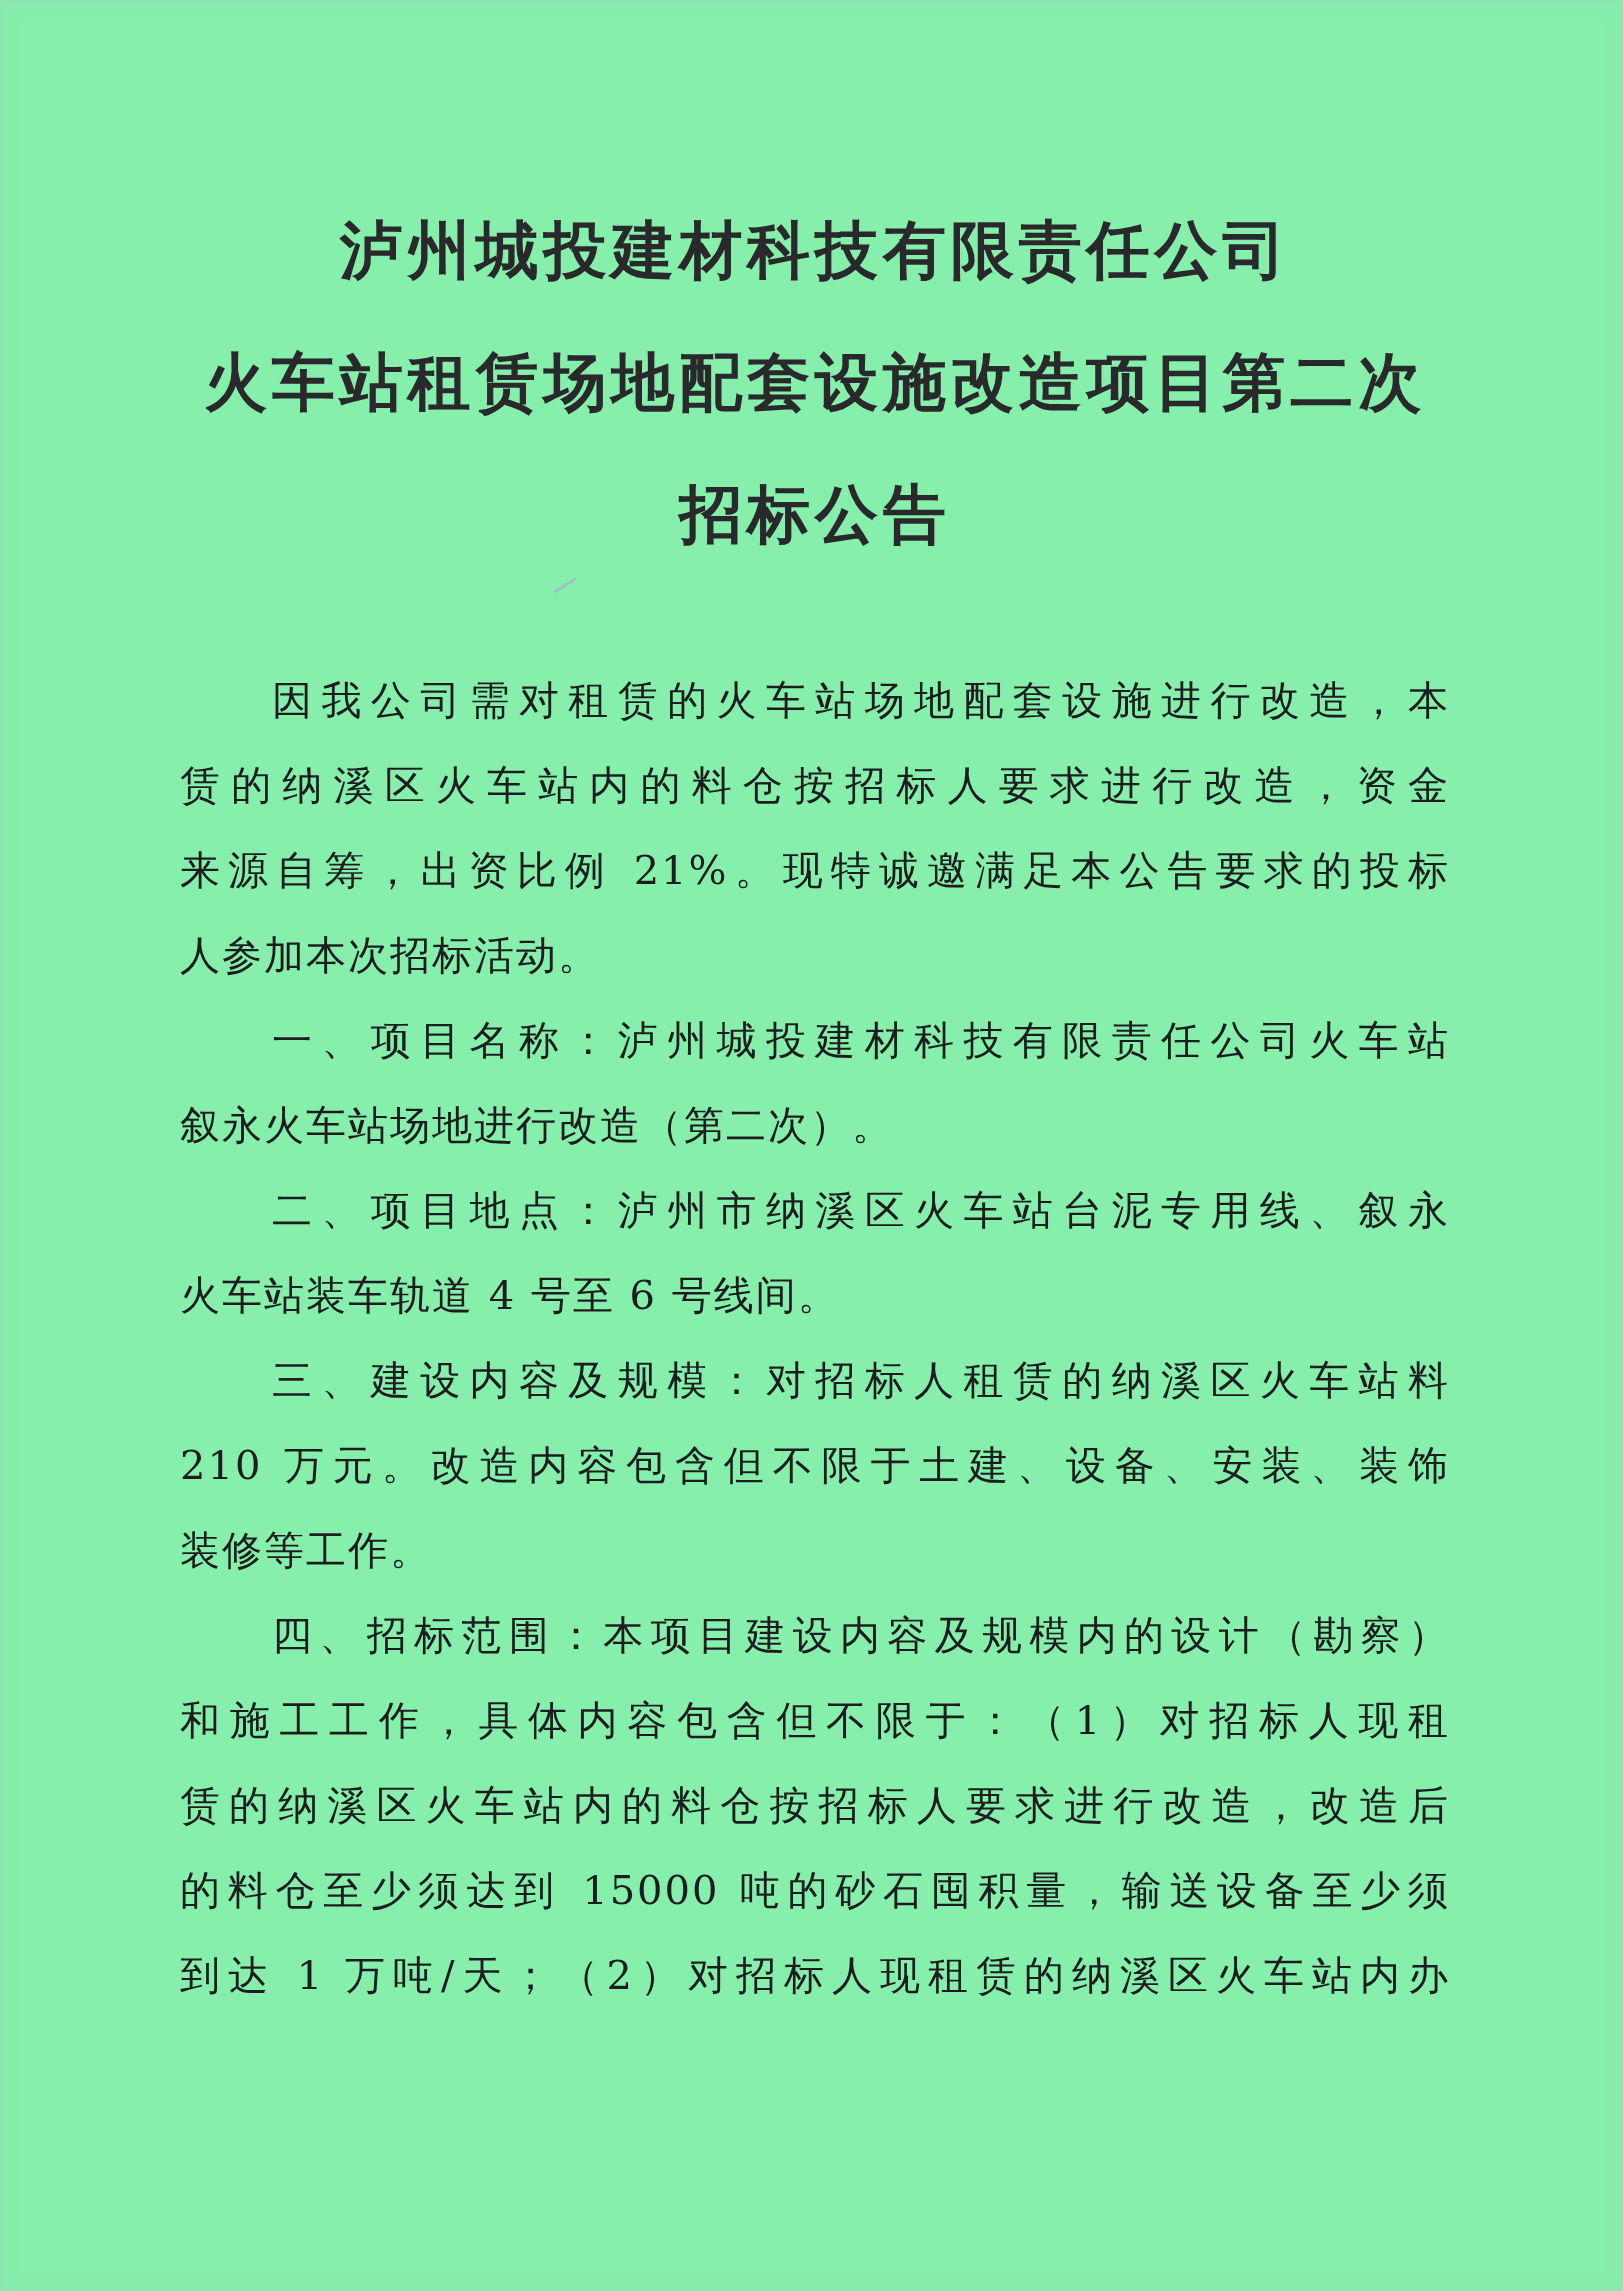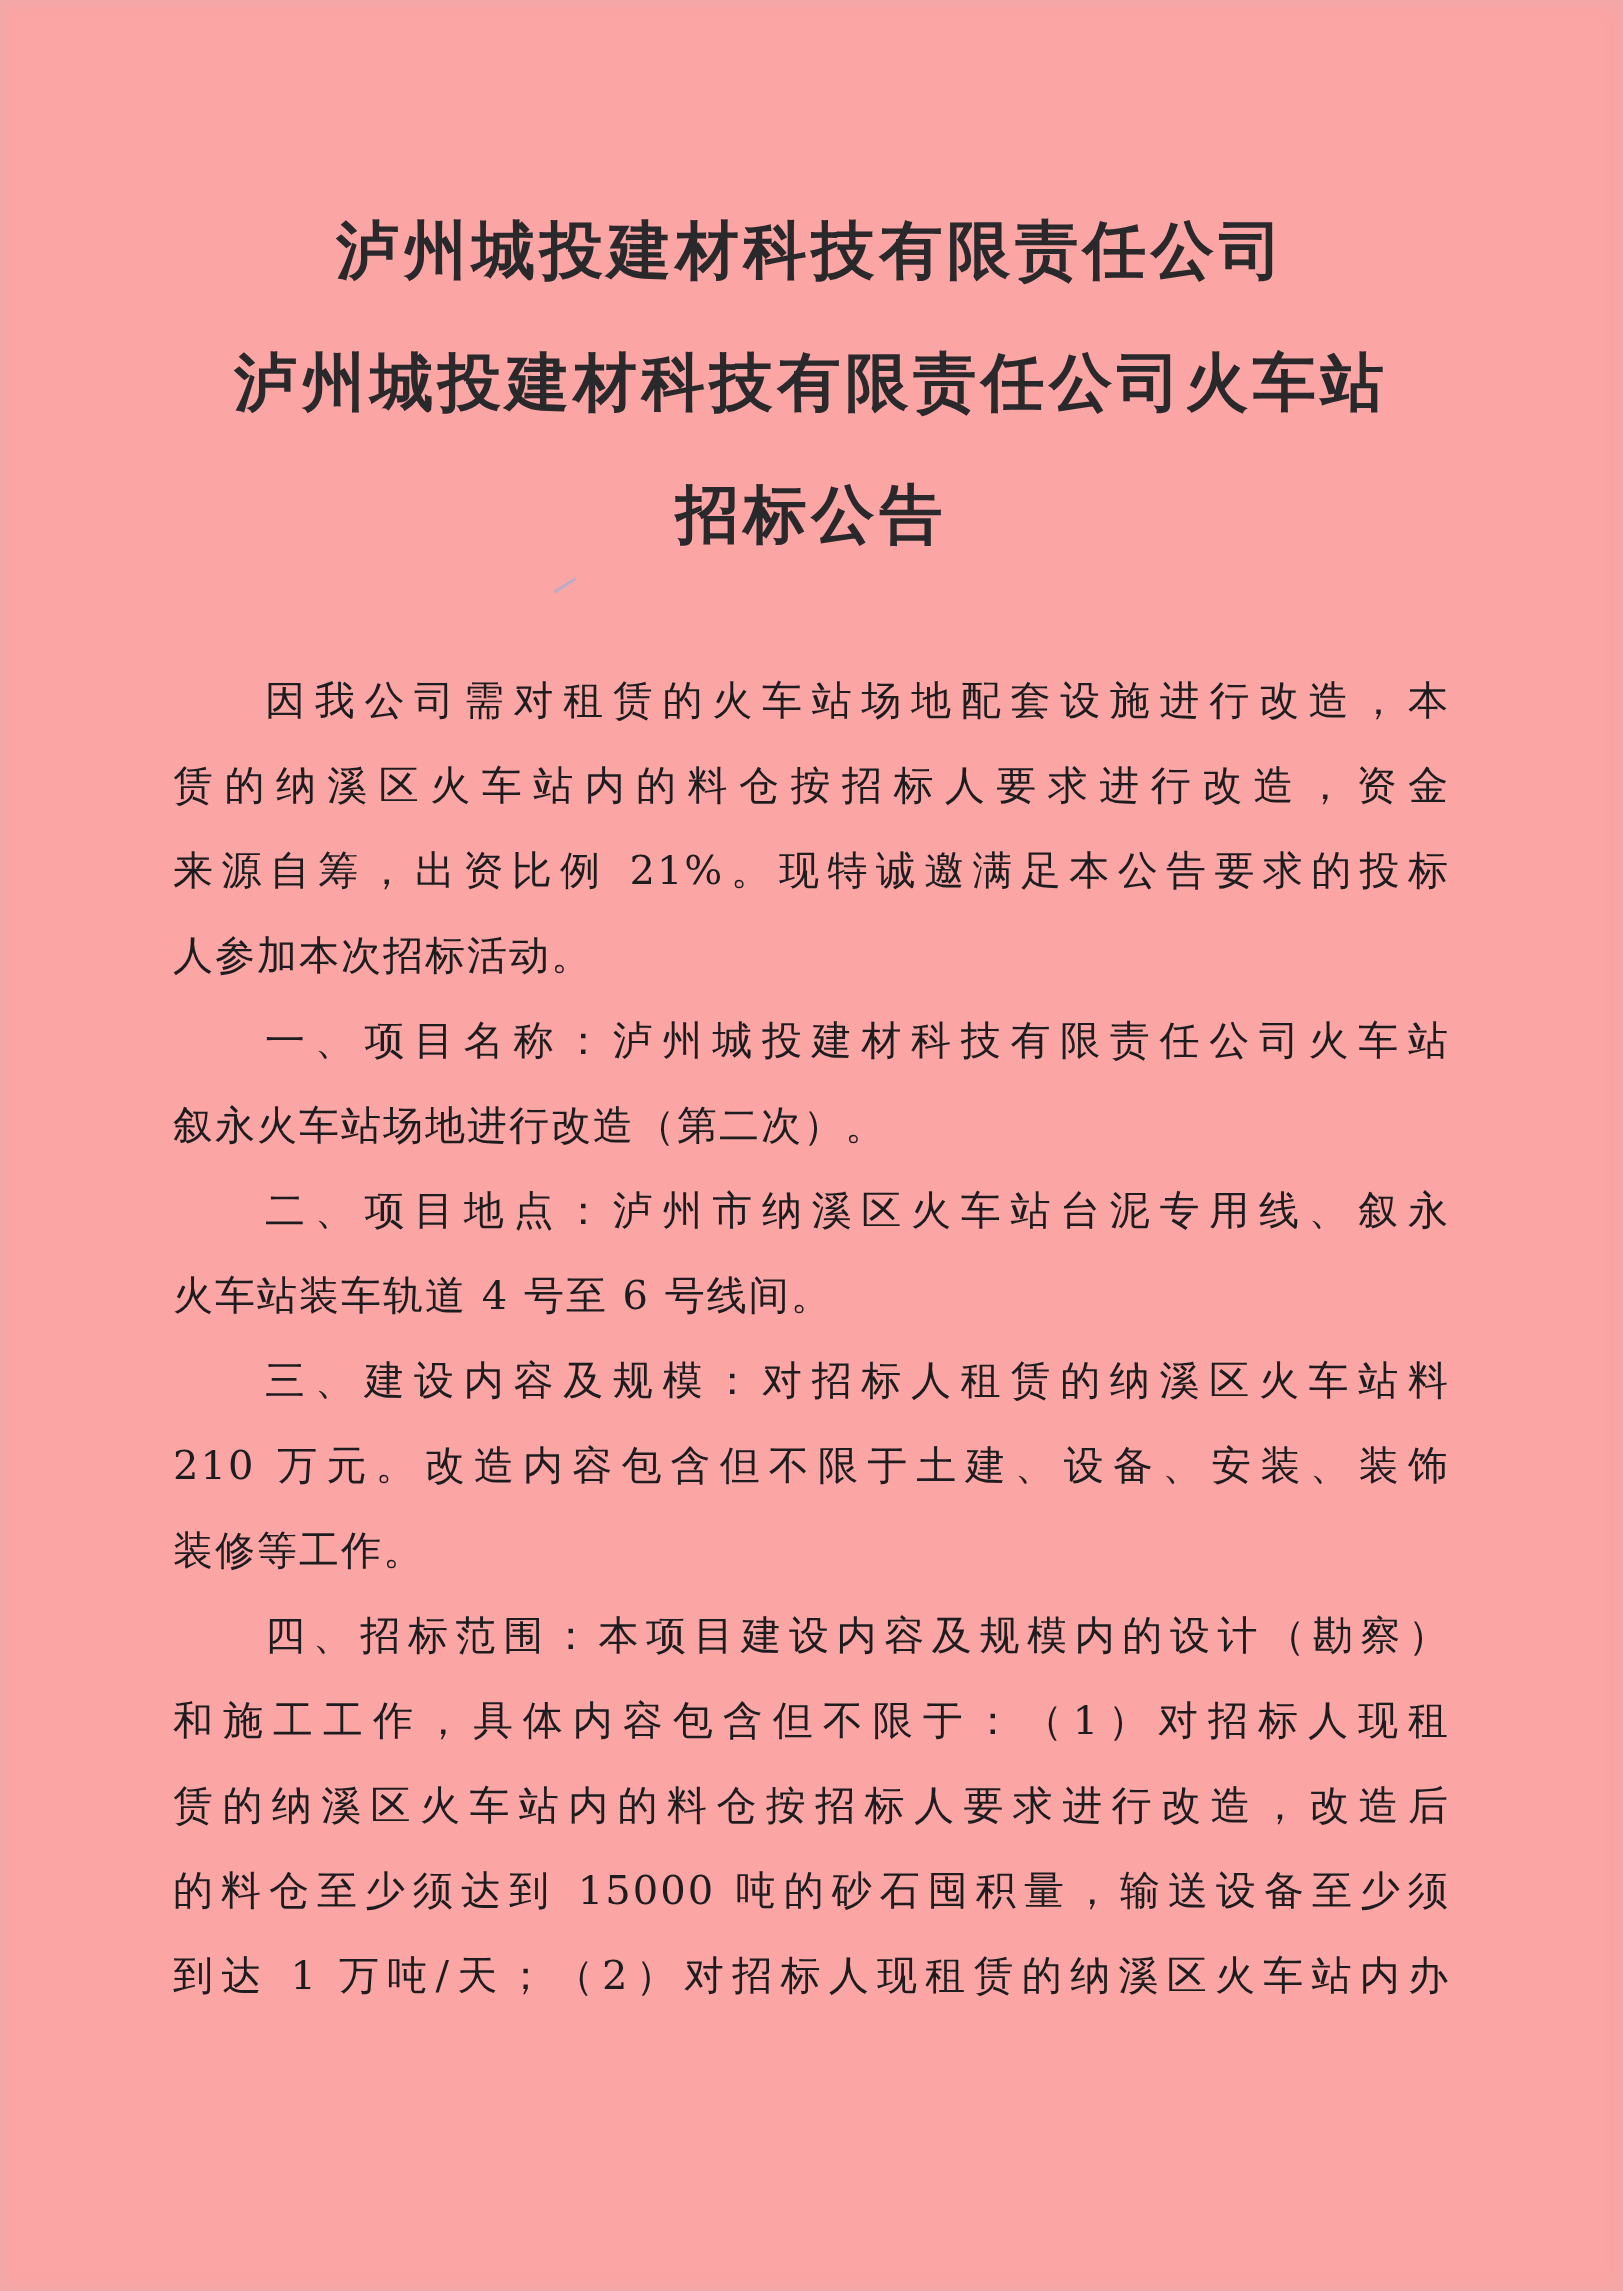--- a/index.html
+++ b/index.html
@@ -61,25 +61,25 @@
     width: 25.5px;
     height: 2.9px;
     border-radius: 2px;
     transform: rotate(-32deg);
     opacity: 0.75;
   }
 </style>
 </head>
 <body>
 
-<div class="page" style="background: #fca5a5;">
+<div class="page" style="background: #86efac; padding-left: 7px;">
 
   <div class="title-block" style="color: rgb(41, 41, 44);">
     <div class="title-line">泸州城投建材科技有限责任公司</div>
-    <div class="title-line">泸州城投建材科技有限责任公司火车站</div>
+    <div class="title-line">火车站租赁场地配套设施改造项目第二次</div>
     <div class="title-line">招标公告</div>
   </div>
 
   <div class="body-block" style="color: rgb(29, 29, 32);">
       <div class="line indent">因我公司需对租赁的火车站场地配套设施进行改造，本</div>
       <div class="line">赁的纳溪区火车站内的料仓按招标人要求进行改造，资金</div>
       <div class="line">来源自筹，出资比例 21%。现特诚邀满足本公告要求的投标</div>
       <div class="line end">人参加本次招标活动。</div>
       <div class="line indent">一、项目名称：泸州城投建材科技有限责任公司火车站</div>
       <div class="line end">叙永火车站场地进行改造（第二次）。</div>

